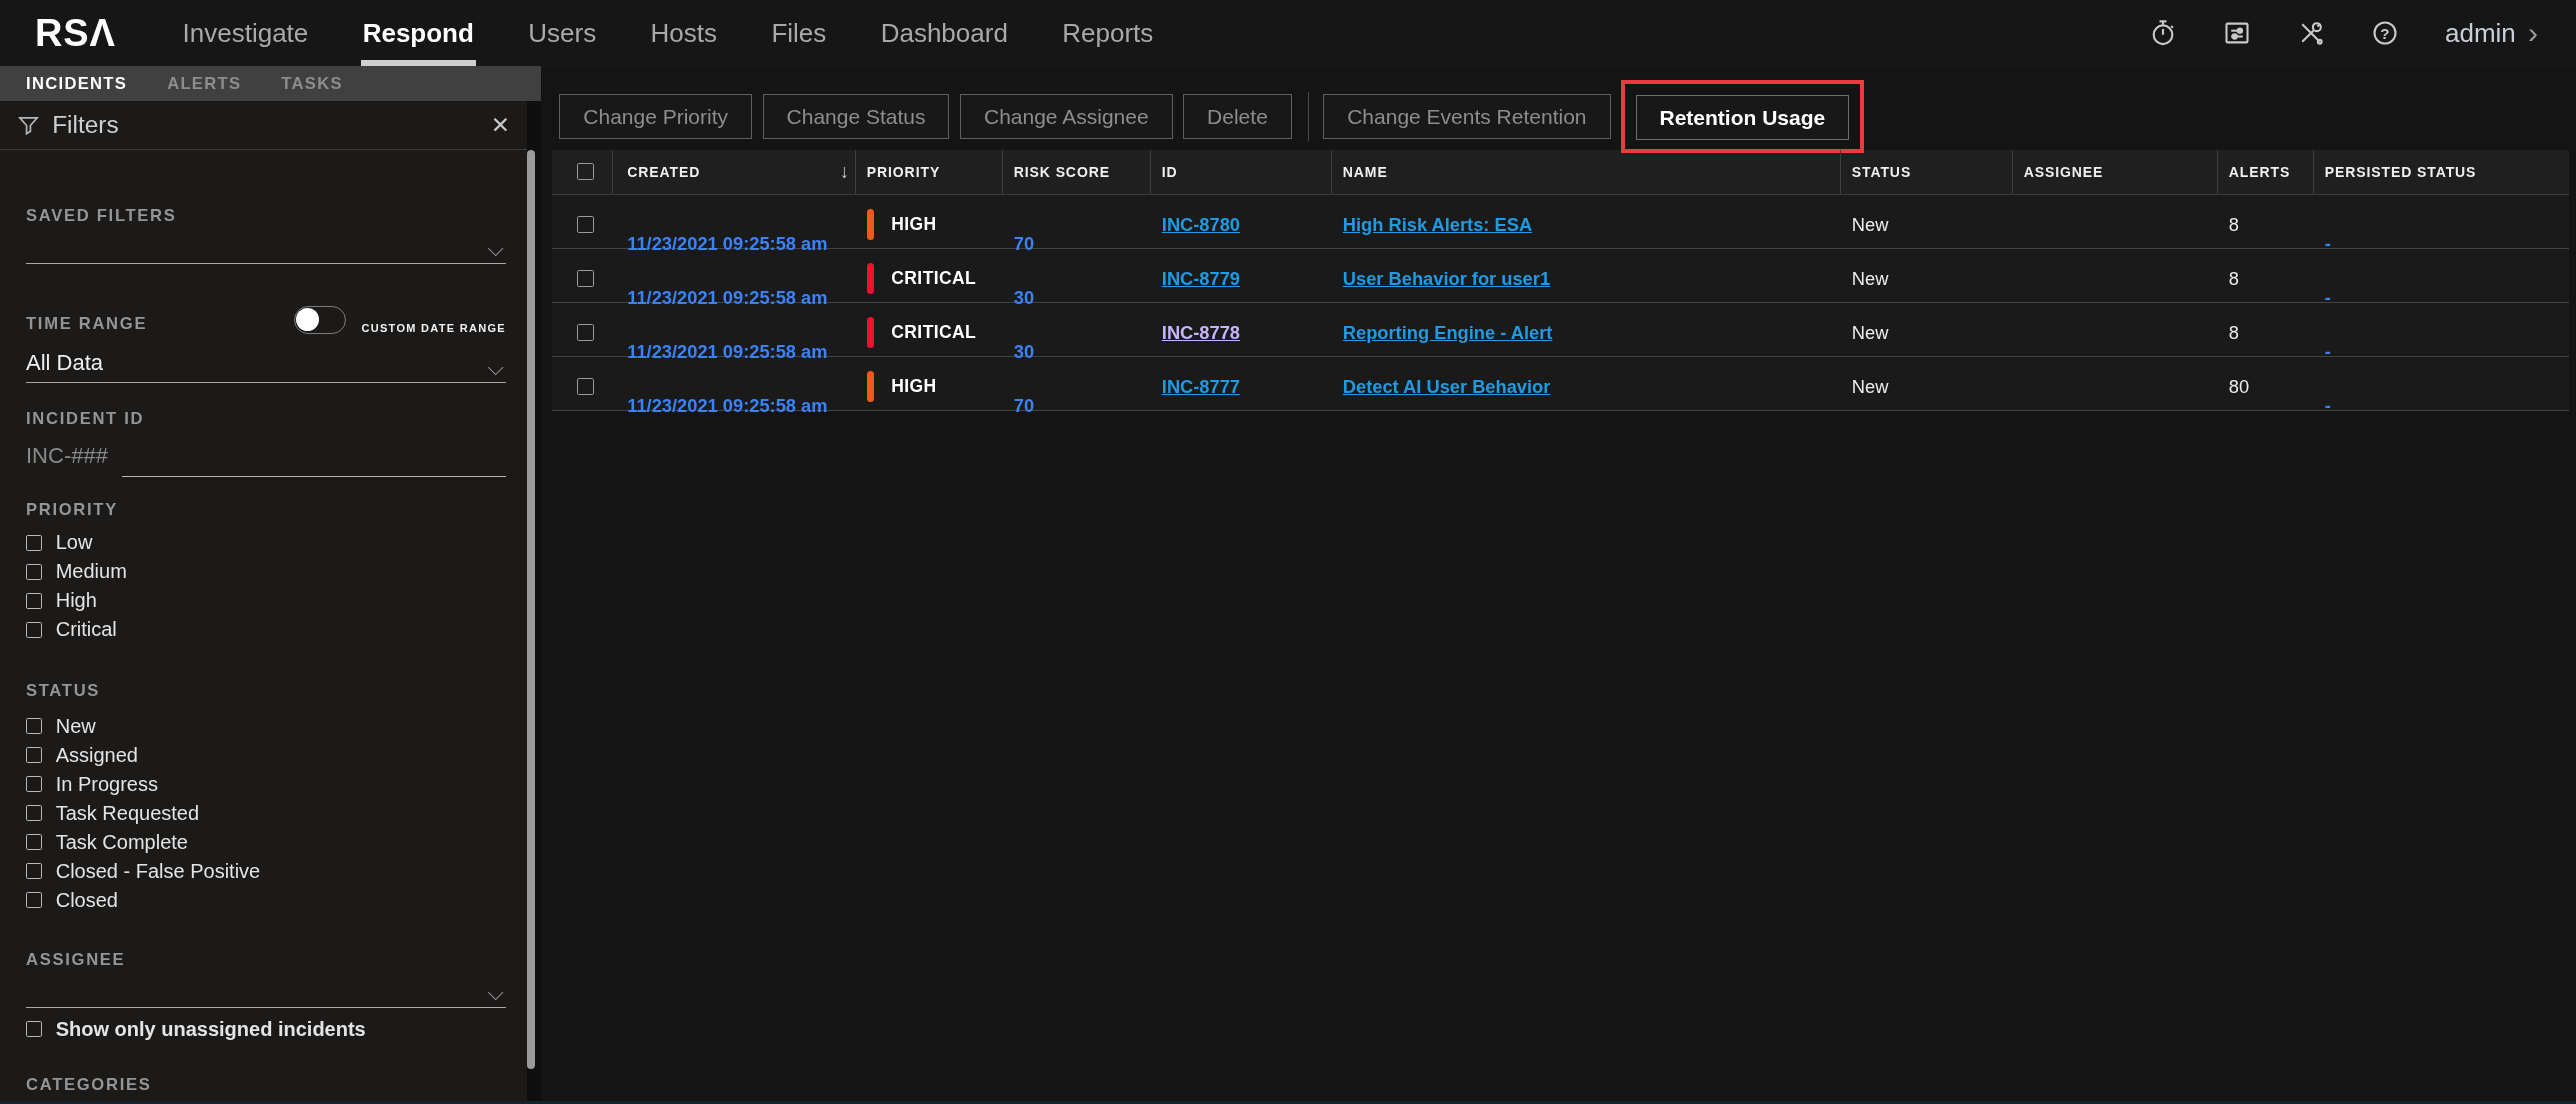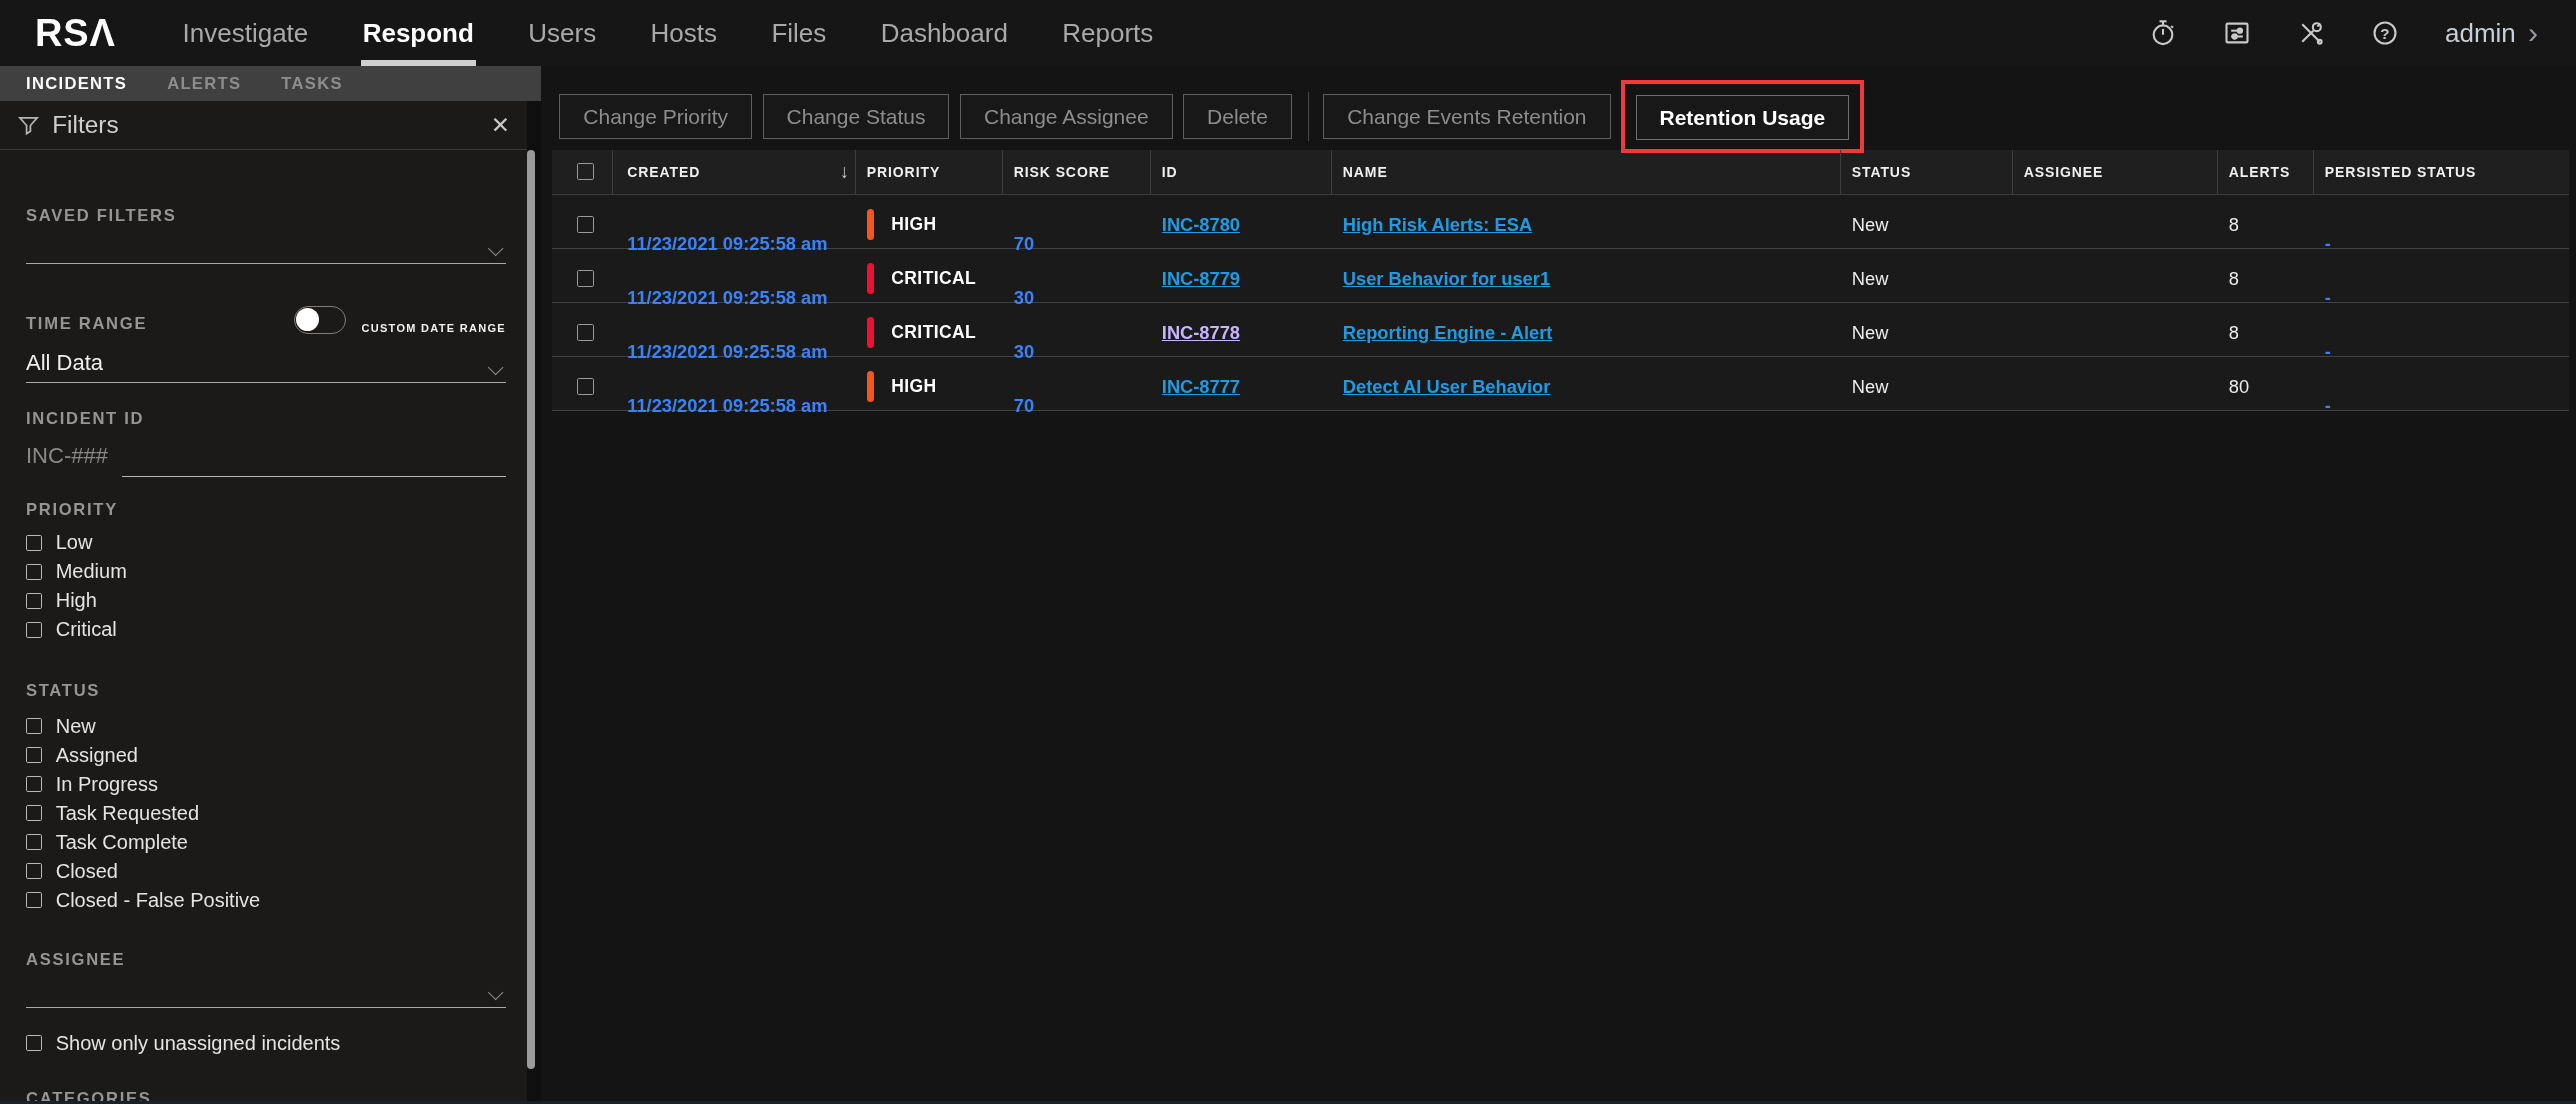--- a/index.html
+++ b/index.html
@@ -229,36 +229,36 @@
                 <div class="opt-row">
                   <span class="cb"></span>
                   <span class="opt-label">Task Requested</span>
                 </div>
                 <div class="opt-row">
                   <span class="cb"></span>
                   <span class="opt-label">Task Complete</span>
                 </div>
                 <div class="opt-row">
                   <span class="cb"></span>
+                  <span class="opt-label">Closed - False Positive</span>
+                </div>
+                <div class="opt-row">
+                  <span class="cb"></span>
                   <span class="opt-label">Closed</span>
-                </div>
-                <div class="opt-row">
-                  <span class="cb"></span>
-                  <span class="opt-label">Closed - False Positive</span>
                 </div>
               </div>
           </div>
 
           <div class="section" style="margin-top:35px;">
             <div class="f-label">ASSIGNEE</div>
             <div class="select-row">
               <span class="value"></span>
               <span class="chev-down"></span>
             </div>
-            <div class="opt-row" style="margin-top:21px;">
+            <div class="opt-row" style="margin-top:7px;font-weight:bold;">
               <span class="cb"></span>
               <span class="opt-label">Show only unassigned incidents</span>
             </div>
           </div>
 
           <div class="section" style="margin-top:31px;">
             <div class="f-label">CATEGORIES</div>
             <div class="select-row" style="height:49px;">
               <span class="value"></span>
 

